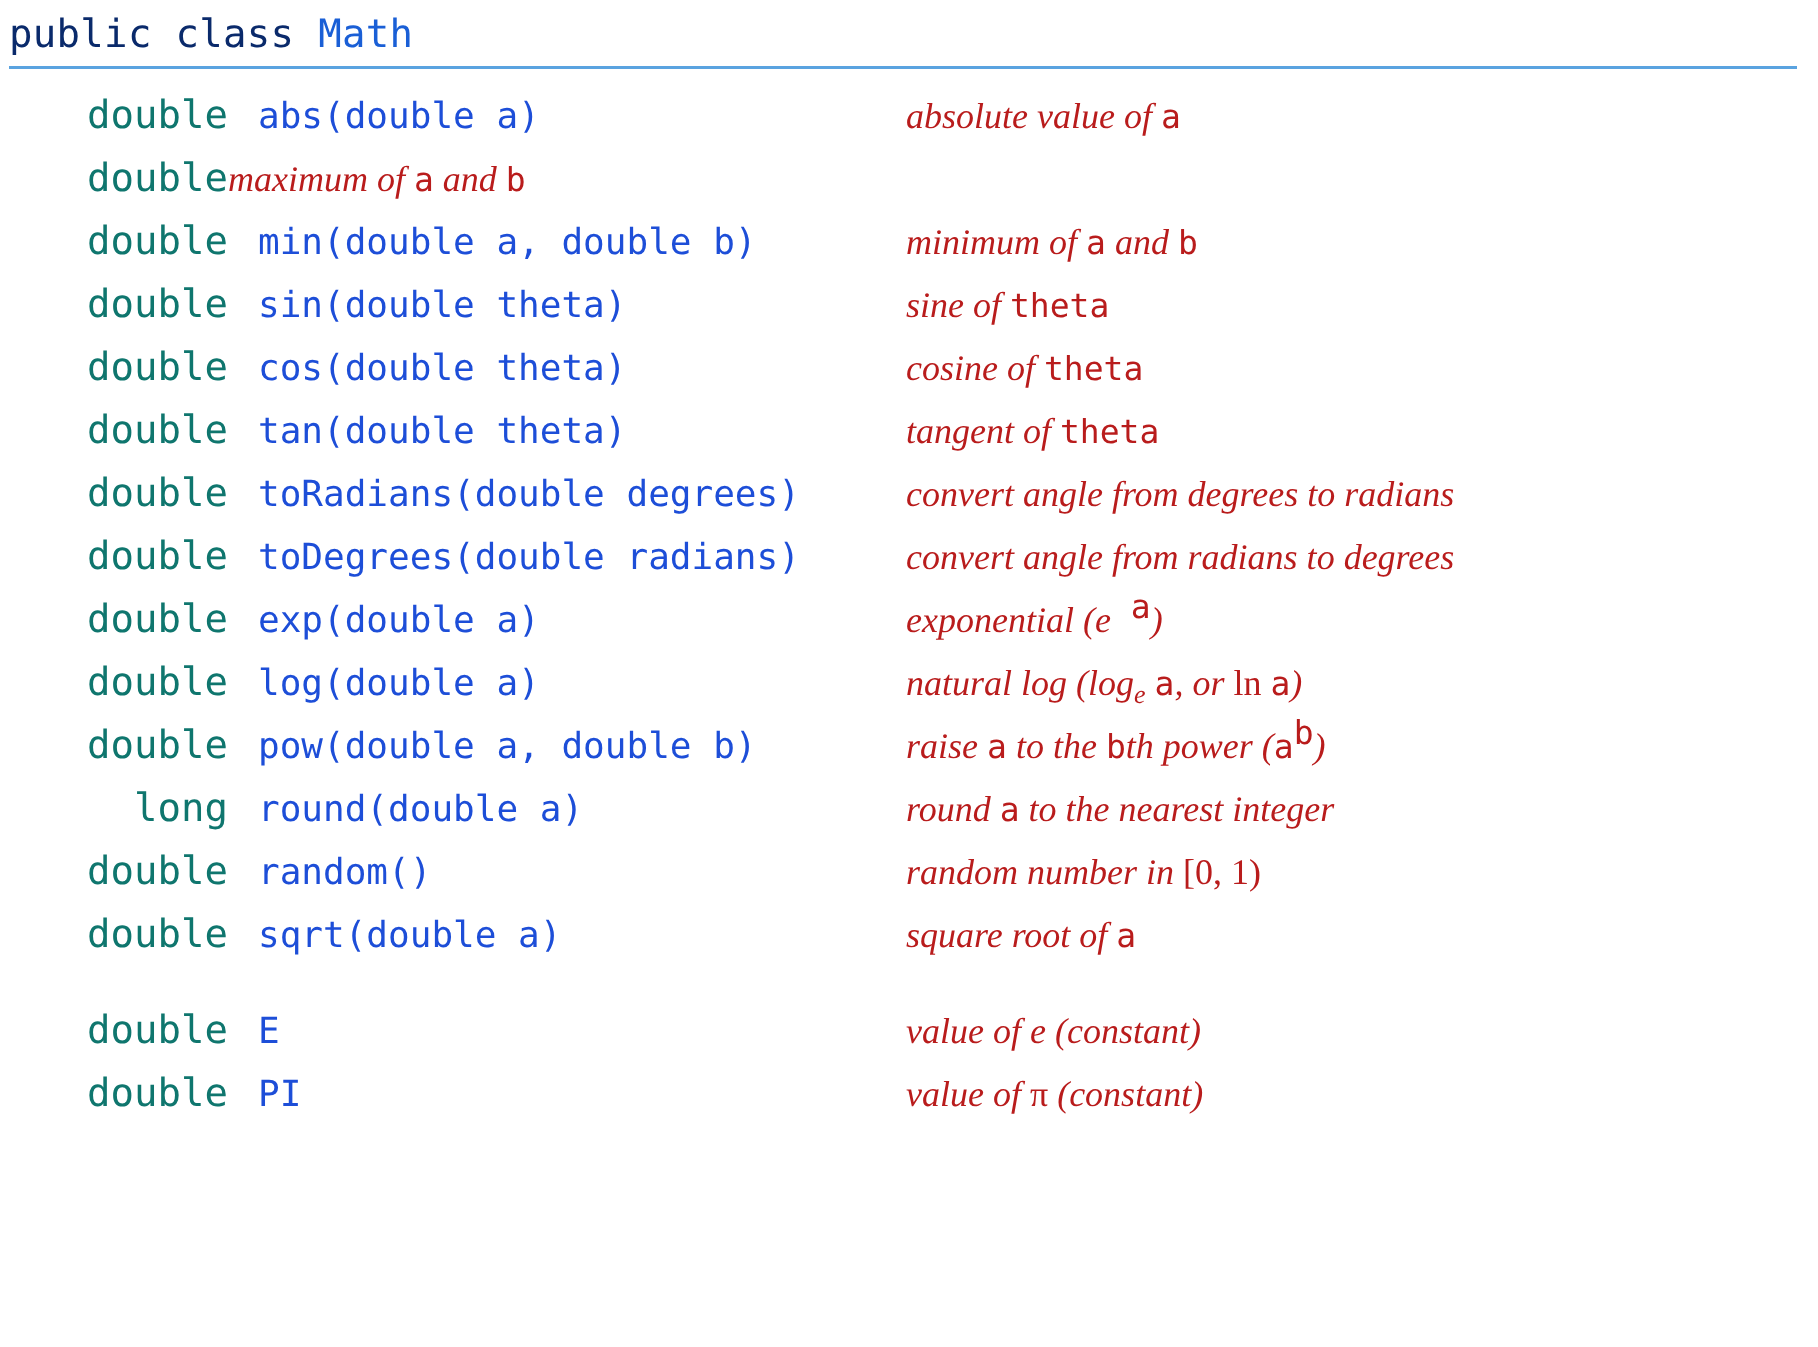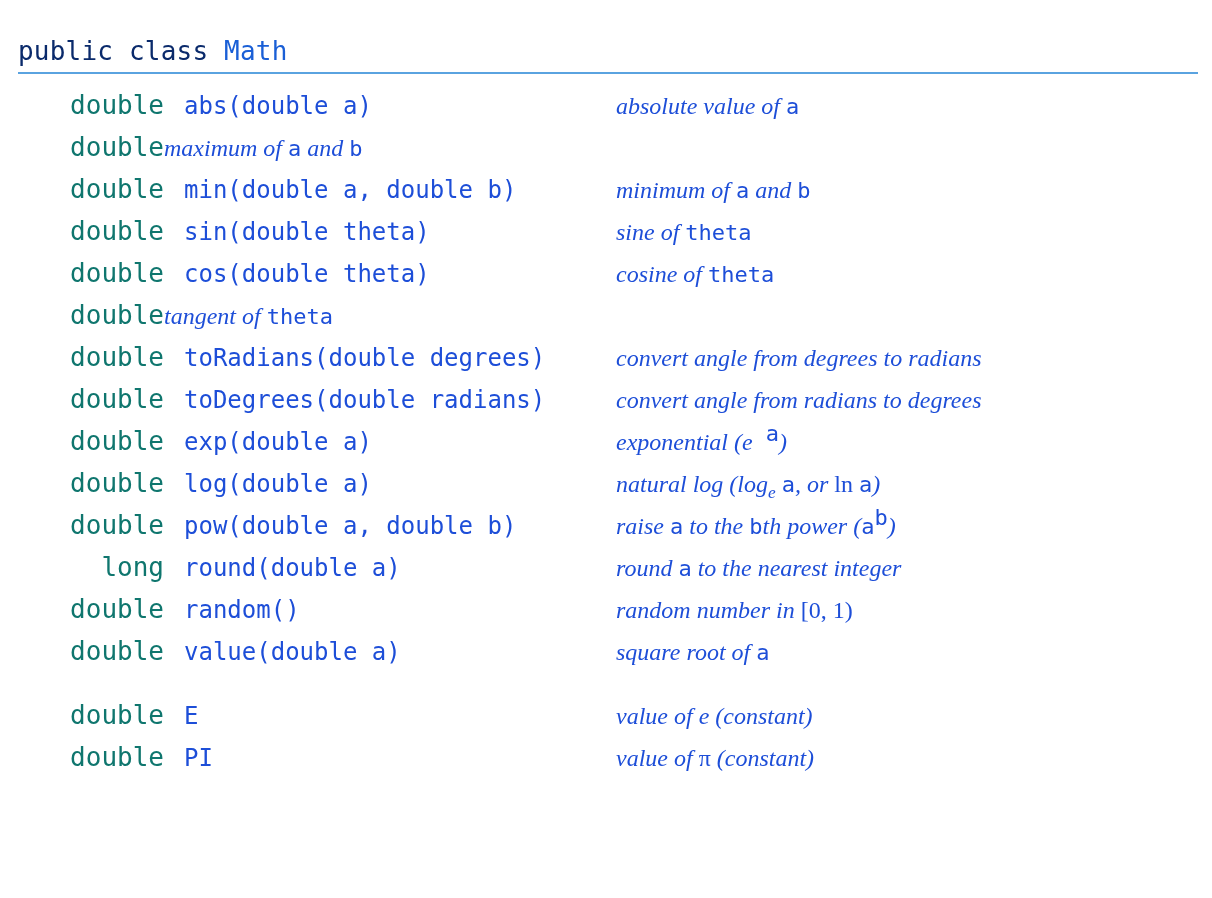--- a/index.html
+++ b/index.html
@@ -2,23 +2,22 @@
 <html><head>
 <meta charset="utf-8">
 <style>
   html, body {
     margin: 0;
     padding: 0;
     background: #ffffff;
     width: 1212px;
   }
   .page {
-    padding: 8px 14px 20px 18px;
+    padding: 8px 14px 20px 6px;
     box-sizing: border-box;
-    margin-top: 28px;
   }
   .header {
     font-family: "Lucida Console", "Consolas", monospace;
     font-size: 26px;
     letter-spacing: 0.2px;
     color: #0a2a6b;
     padding-bottom: 6px;
     border-bottom: 2px solid #5aa3e0;
     margin-bottom: 10px;
   }
@@ -43,21 +42,21 @@
     font-size: 24px;
     color: #1d4ed8;
     width: 432px;
     padding-left: 20px;
     white-space: pre;
   }
   .desc {
     font-family: Georgia, "Times New Roman", serif;
     font-style: italic;
     font-size: 24px;
-    color: #1d4ed8;
+    color: #b91c1c;
     padding-left: 0;
   }
   .desc .code {
     font-family: "Lucida Console", "Consolas", monospace;
     font-style: normal;
     font-size: 22px;
   }
   .desc .lit {
     font-style: normal;
   }
@@ -105,20 +104,21 @@
         <span class="sig">sin(double theta)</span>
         <span class="desc"><span>sine of </span><span class="code">theta</span></span>
       </div>
       <div class="row">
         <span class="ret">double</span>
         <span class="sig">cos(double theta)</span>
         <span class="desc"><span>cosine of </span><span class="code">theta</span></span>
       </div>
       <div class="row">
         <span class="ret">double</span>
+        <span class="sig">tan(double theta)</span>
         <span class="desc"><span>tangent of </span><span class="code">theta</span></span>
       </div>
       <div class="row">
         <span class="ret">double</span>
         <span class="sig">toRadians(double degrees)</span>
         <span class="desc"><span>convert angle from degrees to radians</span></span>
       </div>
       <div class="row">
         <span class="ret">double</span>
         <span class="sig">toDegrees(double radians)</span>
@@ -144,21 +144,21 @@
         <span class="sig">round(double a)</span>
         <span class="desc"><span>round </span><span class="code">a</span><span>  to the nearest integer</span></span>
       </div>
       <div class="row">
         <span class="ret">double</span>
         <span class="sig">random()</span>
         <span class="desc"><span>random number in </span><span class="lit">[0, 1)</span></span>
       </div>
       <div class="row">
         <span class="ret">double</span>
-        <span class="sig">value(double a)</span>
+        <span class="sig">sqrt(double a)</span>
         <span class="desc"><span>square root of </span><span class="code">a</span></span>
       </div>
     </div>
 
   <div class="gap"></div>
 
   <div id="constants">
       <div class="row">
         <span class="ret">double</span>
         <span class="sig">E</span>

